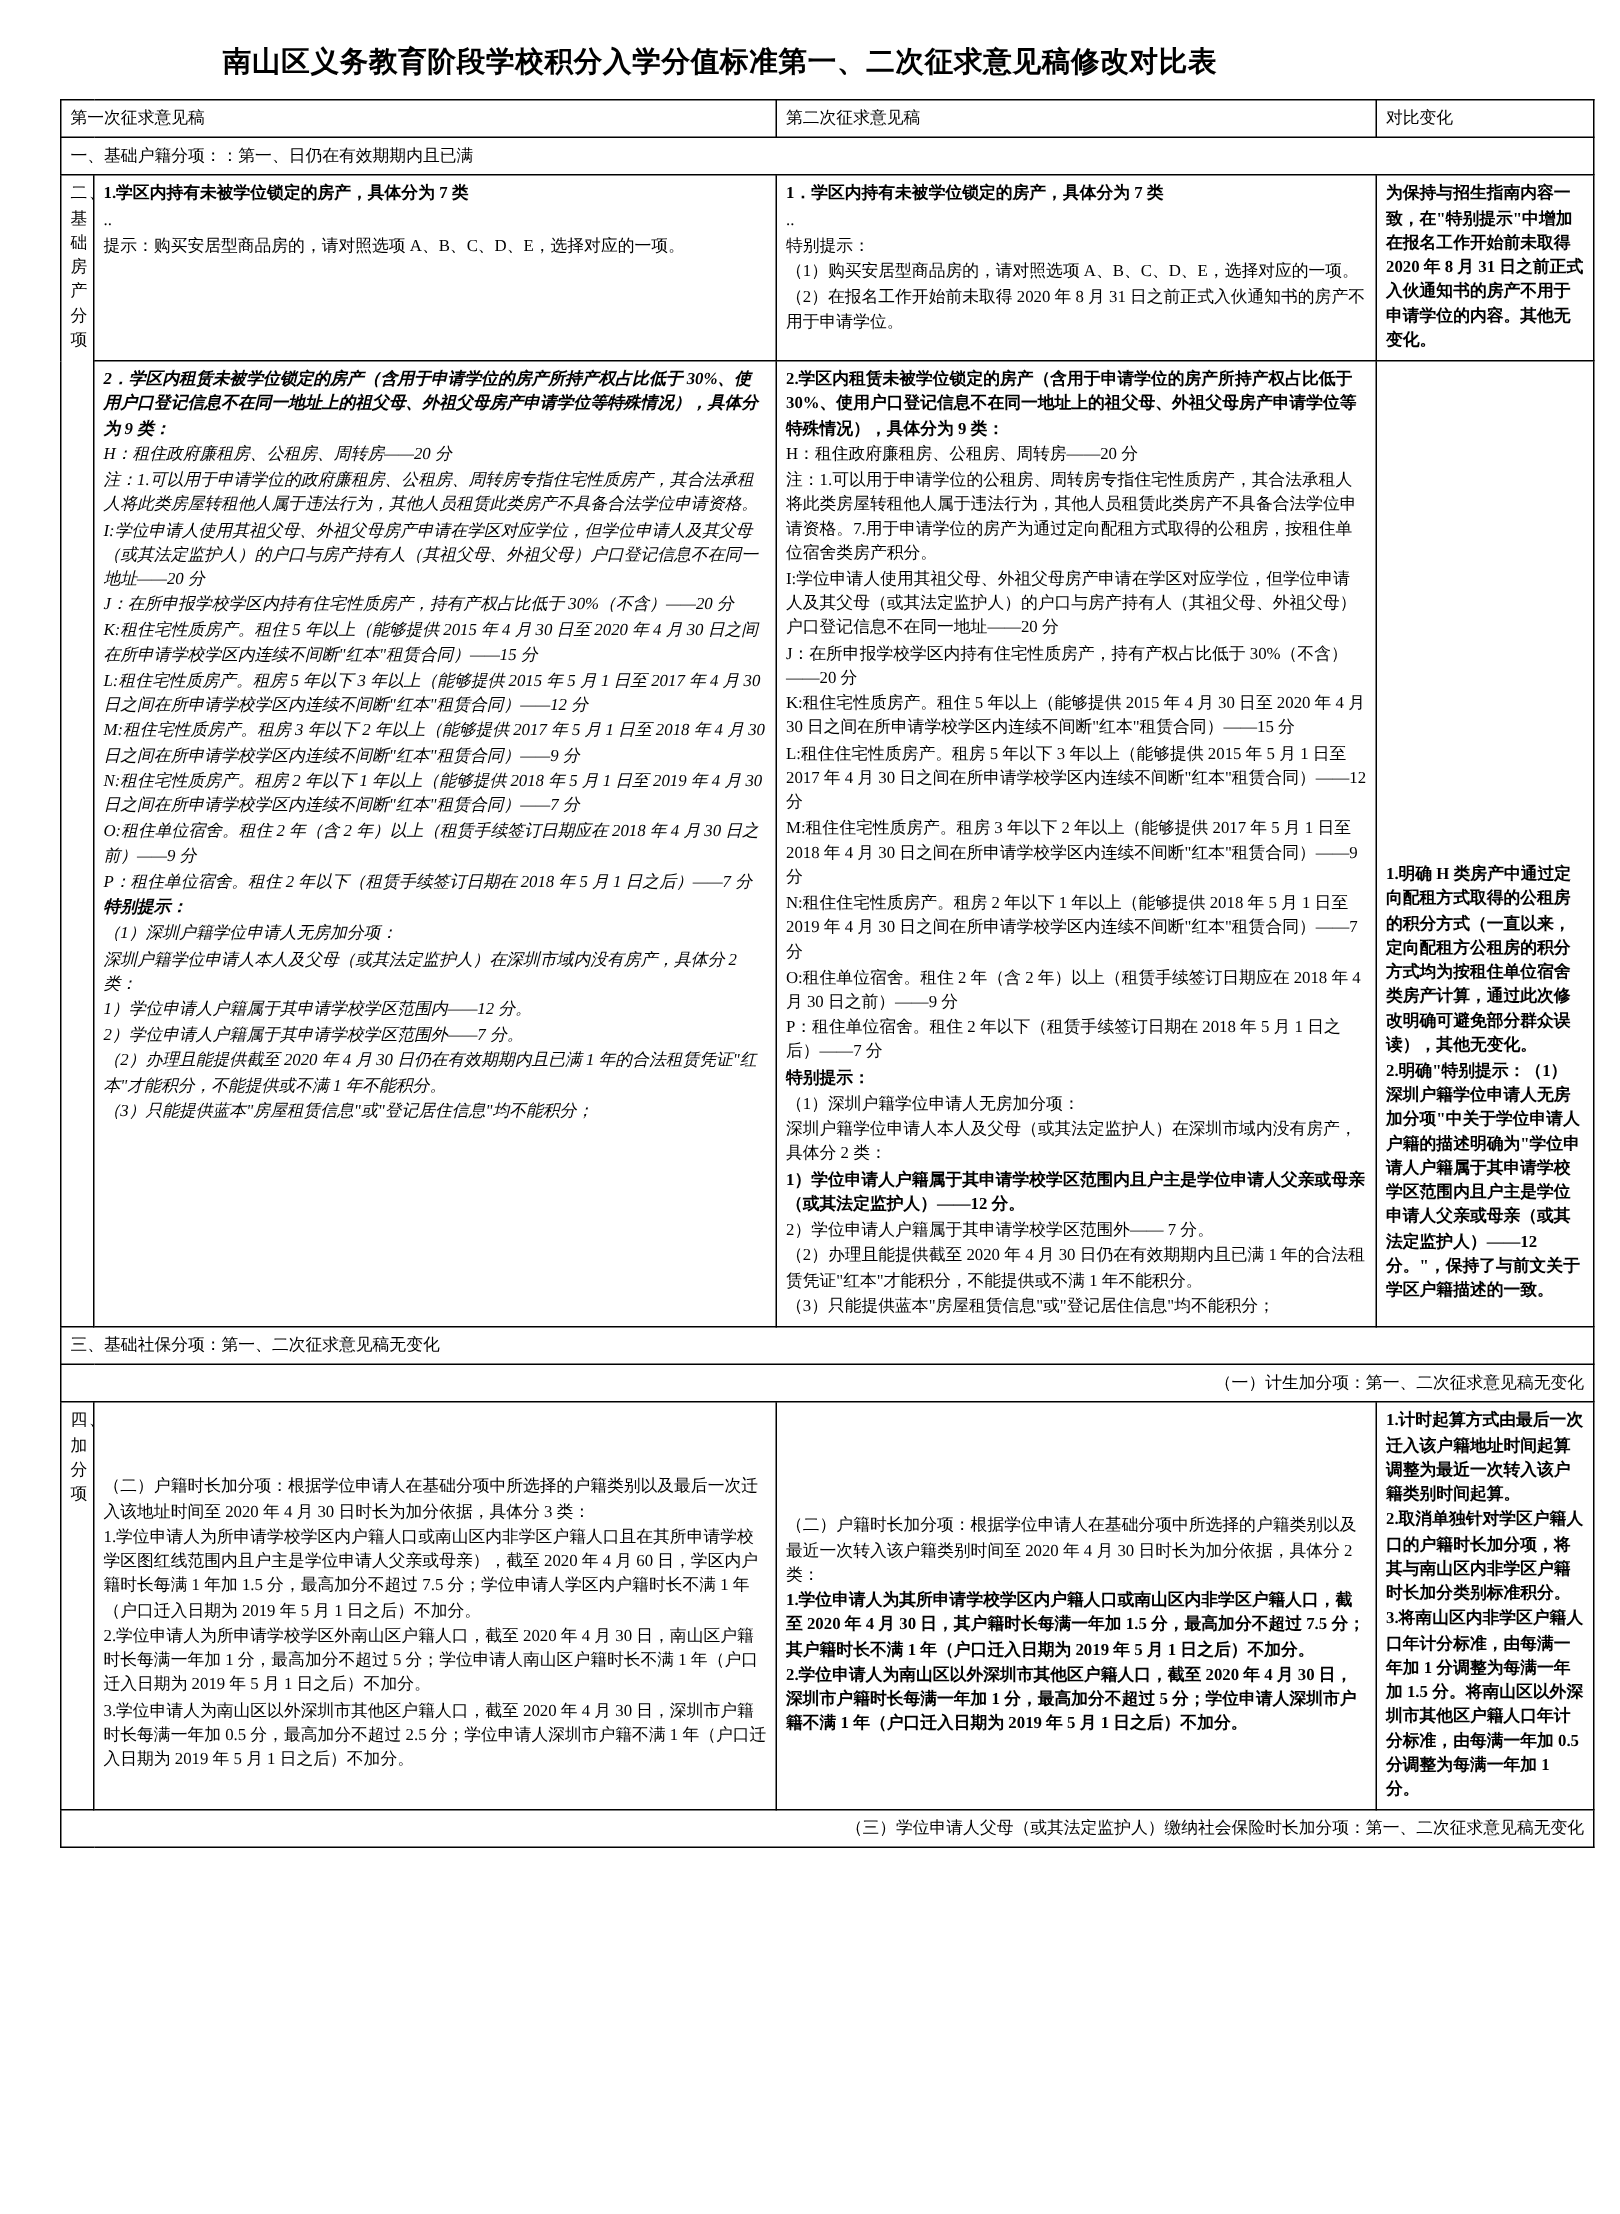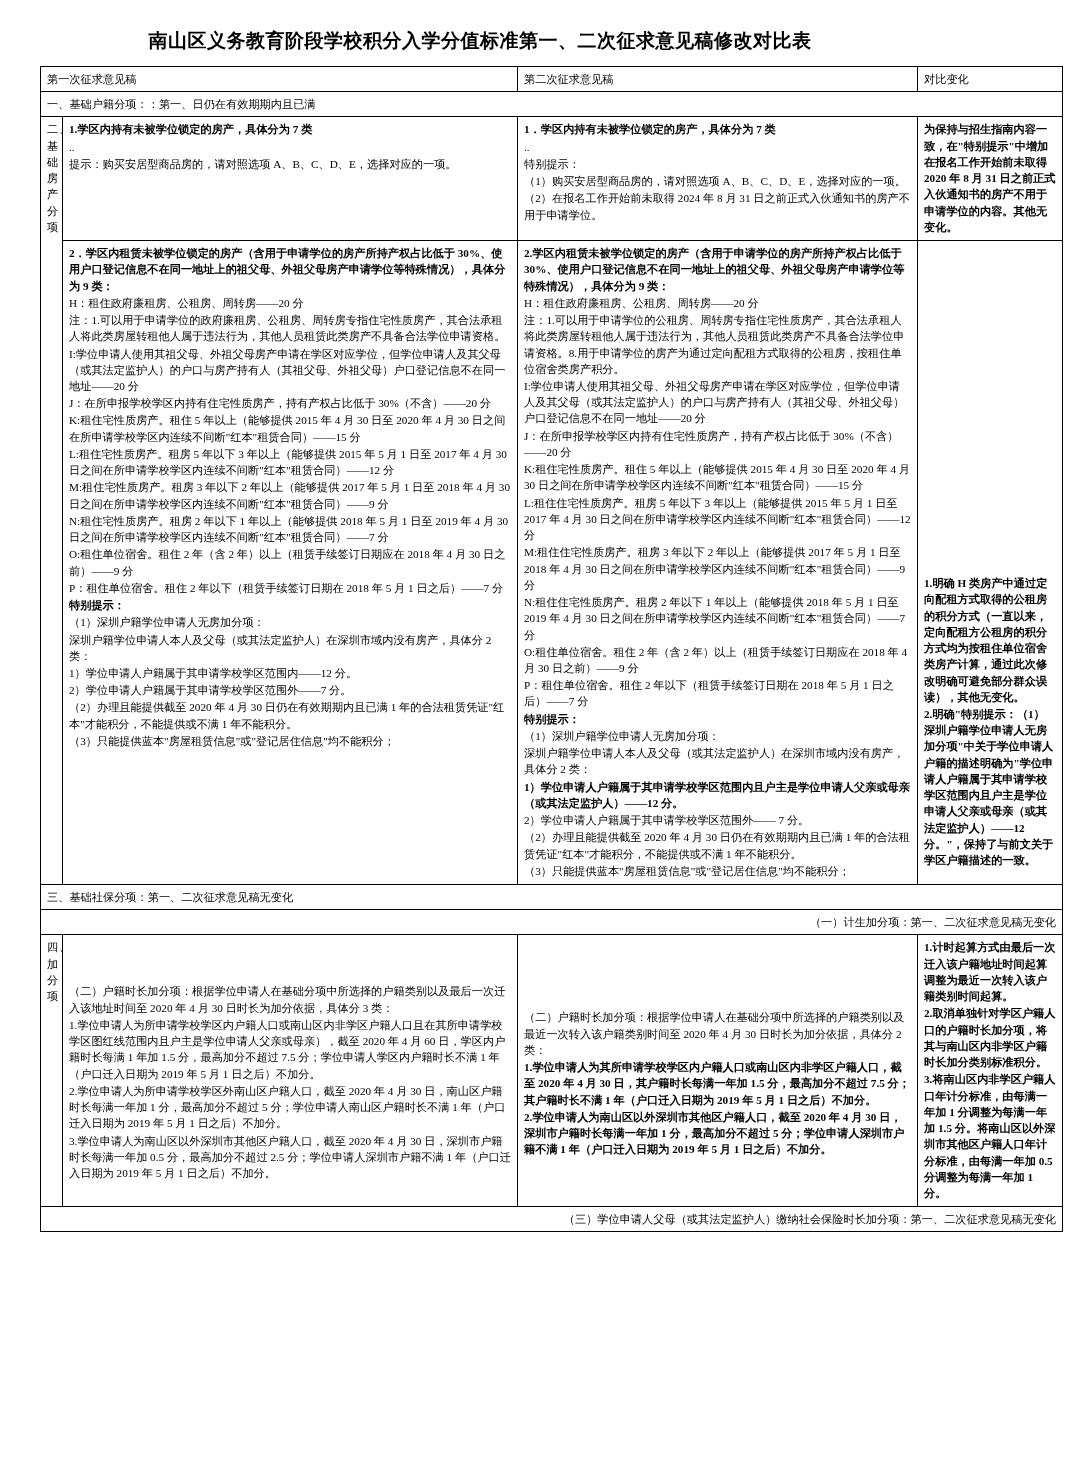--- a/index.html
+++ b/index.html
@@ -59,21 +59,21 @@
     padding:2px 2px;
     letter-spacing:1px;
   }
   .side-label span{
     display:block;
   }
   p{margin:0 0 2px 0;}
   .b{font-weight:bold;}
   .pad-top{padding-top:16px;}
   .pad-top2{padding-top:40px;}
-  .pad-top3{padding-top:120px;}
+  .pad-top3{padding-top:120px;font-style:italic;}
   .blk p{margin:0 0 1px 0;}
 </style>
 </head>
 <body>
 
 <div class="page">
 
   <div class="doc-title">南山区义务教育阶段学校积分入学分值标准第一、二次征求意见稿修改对比表</div>
 
   <table class="main">
@@ -102,21 +102,21 @@
       <td class="blk pad-top2">
         <p class="b">1.学区内持有未被学位锁定的房产，具体分为 7 类</p>
         <p>..</p>
         <p>提示：购买安居型商品房的，请对照选项 A、B、C、D、E，选择对应的一项。</p>
       </td>
       <td class="blk">
         <p class="b">1．学区内持有未被学位锁定的房产，具体分为 7 类</p>
         <p>..</p>
         <p>特别提示：</p>
         <p>（1）购买安居型商品房的，请对照选项 A、B、C、D、E，选择对应的一项。</p>
-        <p>（2）在报名工作开始前未取得 2024 年 8 月 31 日之前正式入伙通知书的房产不用于申请学位。</p>
+        <p>（2）在报名工作开始前未取得 2020 年 8 月 31 日之前正式入伙通知书的房产不用于申请学位。</p>
       </td>
       <td class="blk b">
         <p>为保持与招生指南内容一致，在"特别提示"中增加在报名工作开始前未取得 2020 年 8 月 31 日之前正式入伙通知书的房产不用于申请学位的内容。其他无变化。</p>
       </td>
     </tr>
 
     <tr>
       <td class="blk pad-top3">
         <p class="b">2．学区内租赁未被学位锁定的房产（含用于申请学位的房产所持产权占比低于 30%、使用户口登记信息不在同一地址上的祖父母、外祖父母房产申请学位等特殊情况），具体分为 9 类：</p>
         <p>H：租住政府廉租房、公租房、周转房——20 分</p>
@@ -133,21 +133,21 @@
         <p>（1）深圳户籍学位申请人无房加分项：</p>
         <p>深圳户籍学位申请人本人及父母（或其法定监护人）在深圳市域内没有房产，具体分 2 类：</p>
         <p>1）学位申请人户籍属于其申请学校学区范围内——12 分。</p>
         <p>2）学位申请人户籍属于其申请学校学区范围外——7 分。</p>
         <p>（2）办理且能提供截至 2020 年 4 月 30 日仍在有效期期内且已满 1 年的合法租赁凭证"红本"才能积分，不能提供或不满 1 年不能积分。</p>
         <p>（3）只能提供蓝本"房屋租赁信息"或"登记居住信息"均不能积分；</p>
       </td>
       <td class="blk">
         <p class="b">2.学区内租赁未被学位锁定的房产（含用于申请学位的房产所持产权占比低于 30%、使用户口登记信息不在同一地址上的祖父母、外祖父母房产申请学位等特殊情况），具体分为 9 类：</p>
         <p>H：租住政府廉租房、公租房、周转房——20 分</p>
-        <p>注：1.可以用于申请学位的公租房、周转房专指住宅性质房产，其合法承租人将此类房屋转租他人属于违法行为，其他人员租赁此类房产不具备合法学位申请资格。8.用于申请学位的房产为通过定向配租方式取得的公租房，按租住单位宿舍类房产积分。</p>
+        <p>注：1.可以用于申请学位的公租房、周转房专指住宅性质房产，其合法承租人将此类房屋转租他人属于违法行为，其他人员租赁此类房产不具备合法学位申请资格。7.用于申请学位的房产为通过定向配租方式取得的公租房，按租住单位宿舍类房产积分。</p>
         <p>I:学位申请人使用其祖父母、外祖父母房产申请在学区对应学位，但学位申请人及其父母（或其法定监护人）的户口与房产持有人（其祖父母、外祖父母）户口登记信息不在同一地址——20 分</p>
         <p>J：在所申报学校学区内持有住宅性质房产，持有产权占比低于 30%（不含）——20 分</p>
         <p>K:租住宅性质房产。租住 5 年以上（能够提供 2015 年 4 月 30 日至 2020 年 4 月 30 日之间在所申请学校学区内连续不间断"红本"租赁合同）——15 分</p>
         <p>L:租住住宅性质房产。租房 5 年以下 3 年以上（能够提供 2015 年 5 月 1 日至 2017 年 4 月 30 日之间在所申请学校学区内连续不间断"红本"租赁合同）——12 分</p>
         <p>M:租住住宅性质房产。租房 3 年以下 2 年以上（能够提供 2017 年 5 月 1 日至 2018 年 4 月 30 日之间在所申请学校学区内连续不间断"红本"租赁合同）——9 分</p>
         <p>N:租住住宅性质房产。租房 2 年以下 1 年以上（能够提供 2018 年 5 月 1 日至 2019 年 4 月 30 日之间在所申请学校学区内连续不间断"红本"租赁合同）——7 分</p>
         <p>O:租住单位宿舍。租住 2 年（含 2 年）以上（租赁手续签订日期应在 2018 年 4 月 30 日之前）——9 分</p>
         <p>P：租住单位宿舍。租住 2 年以下（租赁手续签订日期在 2018 年 5 月 1 日之后）——7 分</p>
         <p class="b">特别提示：</p>
         <p>（1）深圳户籍学位申请人无房加分项：</p>

